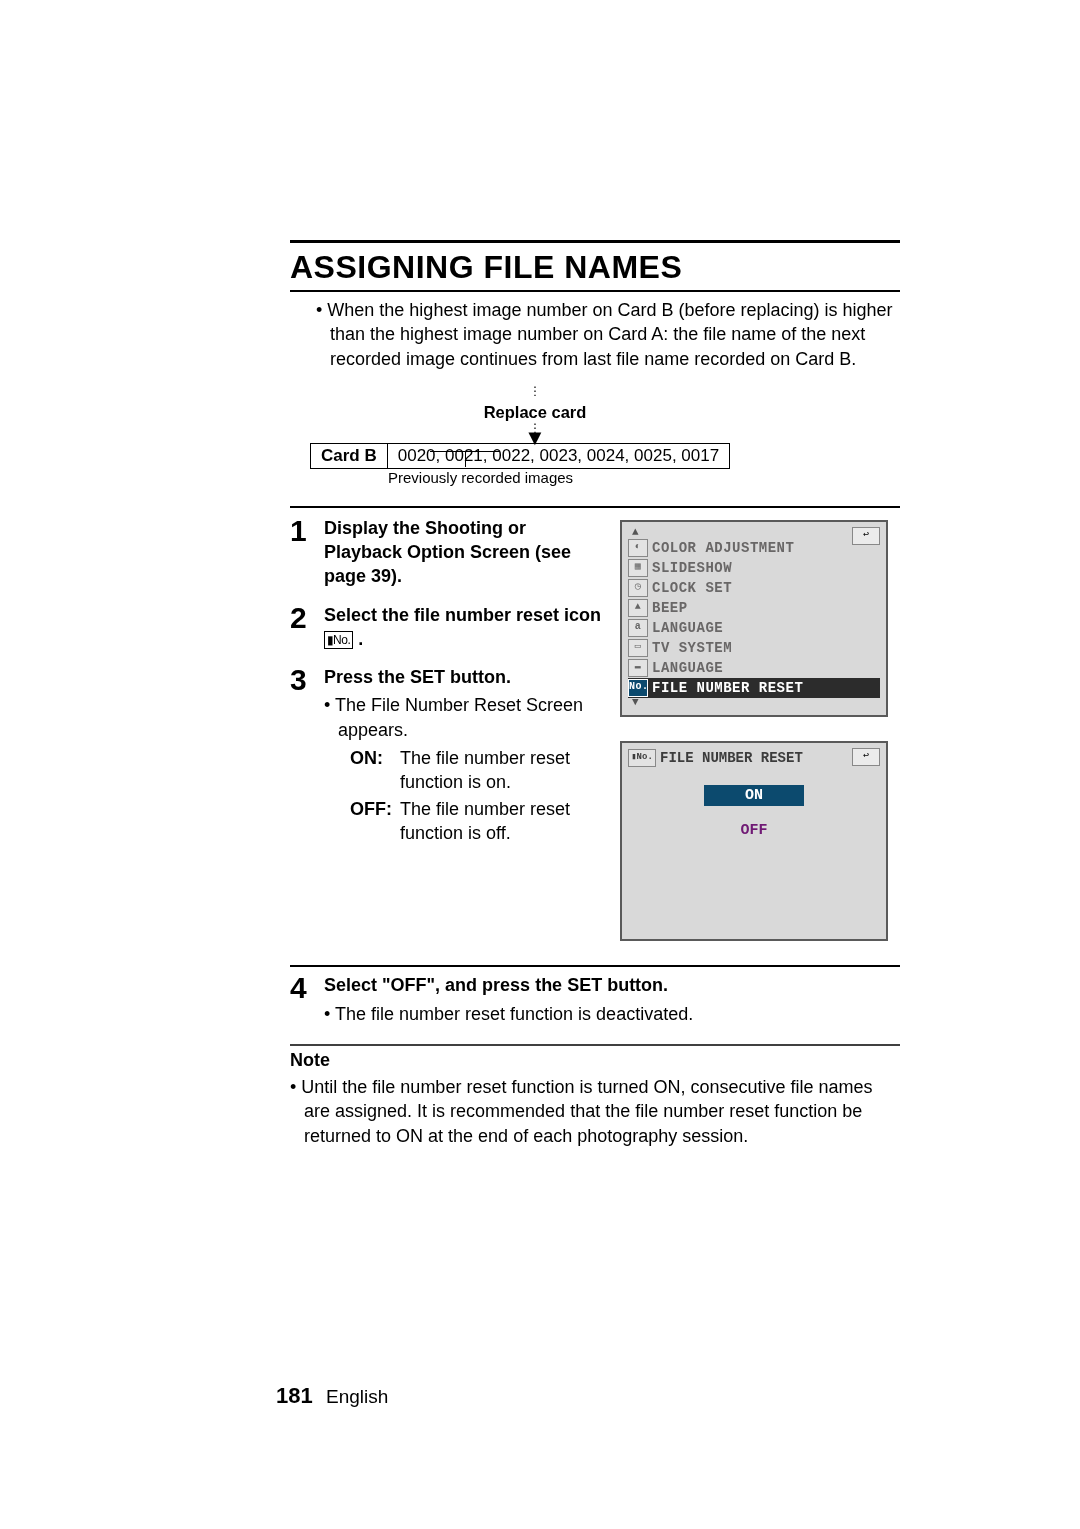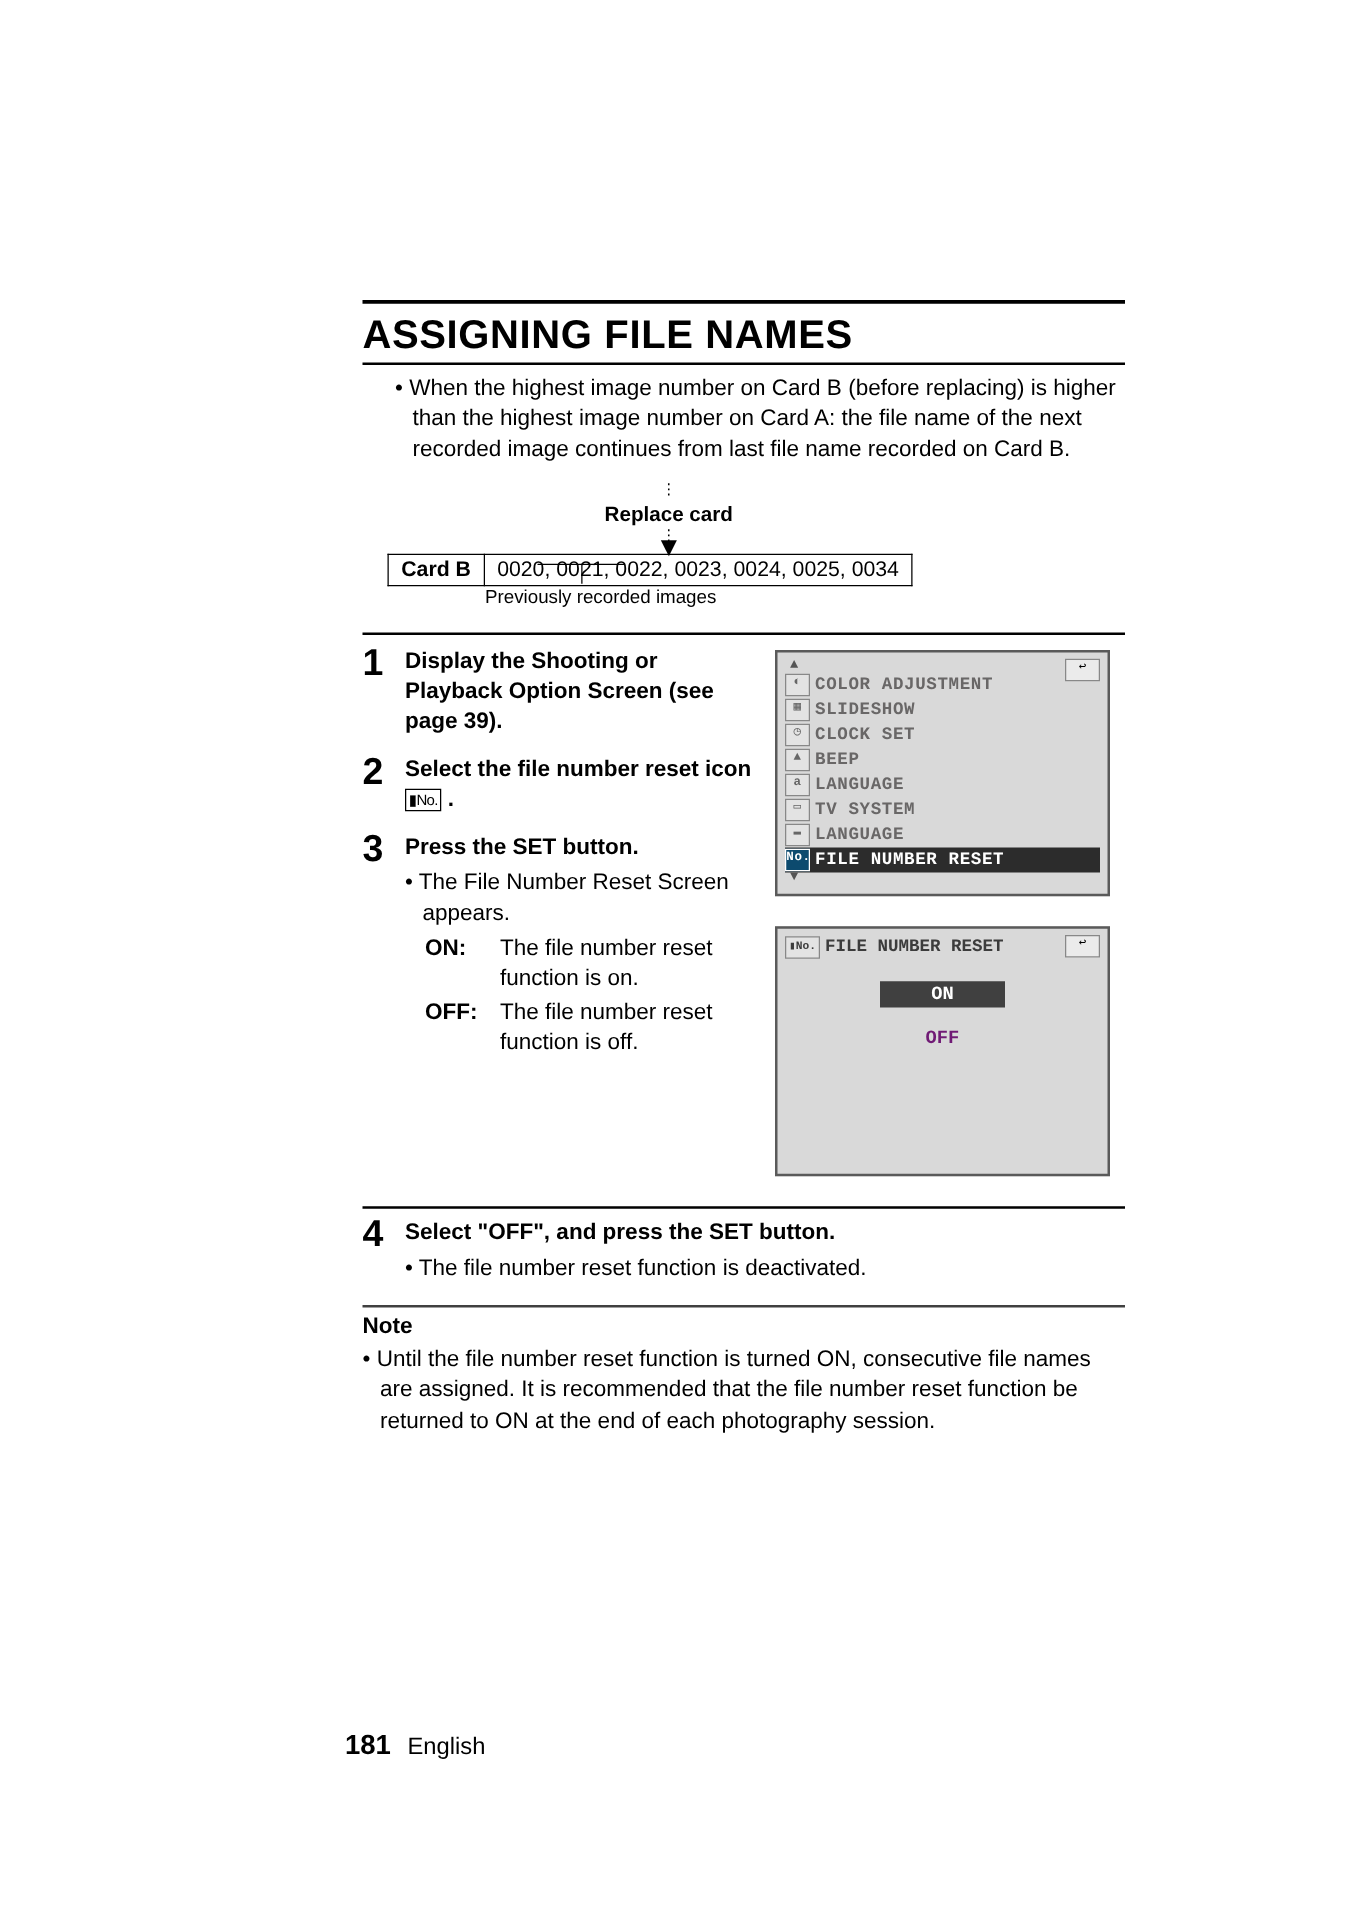--- a/index.html
+++ b/index.html
@@ -133,22 +133,22 @@
   .sub-bullet {
     padding-left: 14px;
     text-indent: -14px;
     margin: 4px 0;
   }
   .def-list {
     padding-left: 14px;
   }
   .def-row {
     display: flex;
-    gap: 16px;
-    margin: 2px 2px;
+    gap: 6px;
+    margin: 2px 12px;
   }
   .def-label {
     font-weight: bold;
     min-width: 44px;
   }
   .icon-box {
     display: inline-block;
     border: 1px solid #000;
     font-size: 12px;
     padding: 0 2px;
@@ -242,21 +242,21 @@
   .opt {
     width: 100px;
     margin: 14px auto 6px auto;
     text-align: center;
     font-size: 15px;
     padding: 2px 0;
     color: #701a75;
     font-weight: bold;
   }
   .opt.sel {
-    background: #404040;
+    background: #0c4a6e;
     color: #fff;
   }
 
   .bottom-rule {
     border-top: 2px solid #000;
     margin: 24px 0 6px 0;
   }
   .note-hdr {
     font-weight: bold;
     font-size: 18px;
@@ -295,21 +295,21 @@
 
   <div class="card-diagram">
     <div class="dots-col" style="width:450px;">⋮</div>
     <div class="replace-row" style="width:450px;">Replace card</div>
     <div class="dots-col" style="width:450px;">⋮</div>
     <div class="dots-col arrow-down" style="width:450px;">▼</div>
     <table class="card-tbl">
       <tbody>
           <tr>
         <td class="card-label">Card B</td>
-        <td>0020, 0021, 0022, 0023, 0024, 0025, 0034</td>
+        <td>0020, 0021, 0022, 0023, 0024, 0025, 0017</td>
       </tr>
     </tbody>
       </table>
     <div class="prev-note">
       <span class="tickh"></span><span class="tick"></span>
       <span>Previously recorded images</span>
     </div>
   </div>
 
   <div class="mid-rule"></div>

